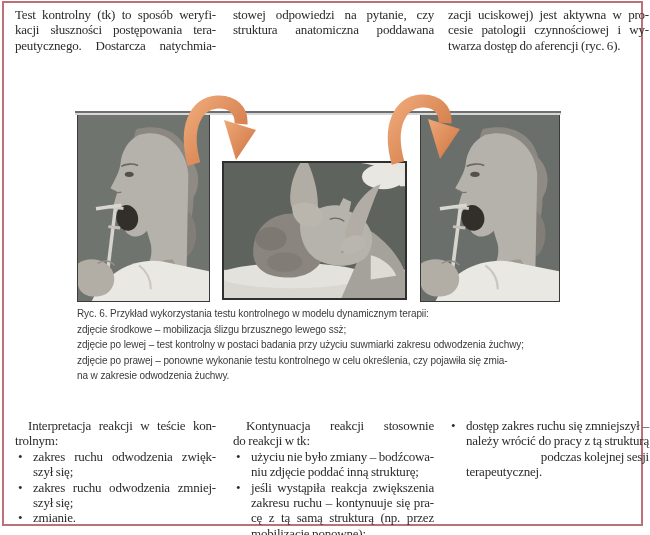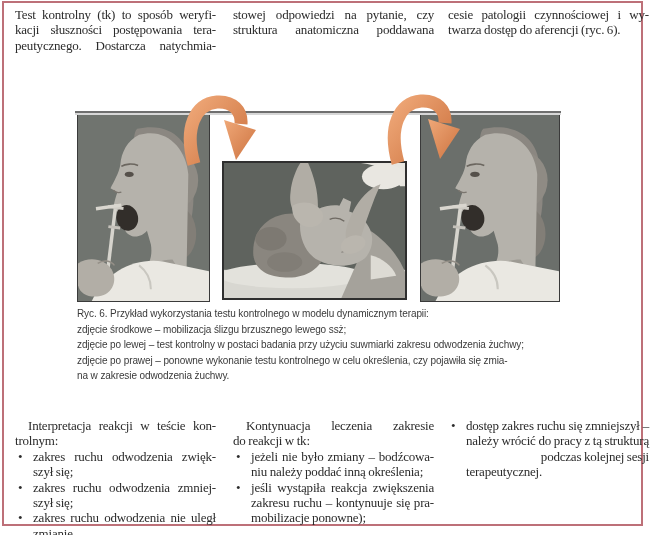--- a/index.html
+++ b/index.html
@@ -47,20 +47,21 @@
     <div class="col c1">
       <div class="jl">Test kontrolny (tk) to sposób weryfi-</div>
       <div class="jl">kacji słuszności postępowania tera-</div>
       <div class="jl">peutycznego. Dostarcza natychmia-</div>
     </div>
     <div class="col c2">
       <div class="jl">stowej odpowiedzi na pytanie, czy</div>
       <div class="jl">struktura anatomiczna poddawana</div>
     </div>
     <div class="col c3">
+      <div class="jl">zacji uciskowej) jest aktywna w pro-</div>
       <div class="jl">cesie patologii czynnościowej i wy-</div>
       <div class="jl last">twarza dostęp do aferencji (ryc. 6).</div>
     </div>
   </div>
 
   <div class="figure">
     <div class="fig-topline"></div>
 
     <div class="photo photo-left">
       <svg viewBox="0 0 133 188" preserveAspectRatio="none">
@@ -177,37 +178,37 @@
         <div class="jl">zakres ruchu odwodzenia zwięk-</div>
         <div class="jl last">szył się;</div>
       </div>
       <div class="bullet">
         <span class="bdot">•</span>
         <div class="jl">zakres ruchu odwodzenia zmniej-</div>
         <div class="jl last">szył się;</div>
       </div>
       <div class="bullet">
         <span class="bdot">•</span>
-        <div class="jl">zakres ruchu odwodzenia nie uległ</div>
         <div class="jl last">zmianie.</div>
       </div>
     </div>
 
     <div class="col c2">
-      <div class="jl indent">Kontynuacja leczenia zakresie</div>
+      <div class="jl indent">Kontynuacja reakcji stosownie</div>
       <div class="jl last">do reakcji w tk:</div>
       <div class="bullet">
         <span class="bdot">•</span>
-        <div class="jl">jeżeli nie było zmiany – bodźcowa-</div>
-        <div class="jl last">niu należy poddać inną określenia;</div>
+        <div class="jl">użyciu nie było zmiany – bodźcowa-</div>
+        <div class="jl last">niu zdjęcie poddać inną strukturę;</div>
       </div>
       <div class="bullet">
         <span class="bdot">•</span>
         <div class="jl">jeśli wystąpiła reakcja zwiększenia</div>
         <div class="jl">zakresu ruchu – kontynuuje się pra-</div>
+        <div class="jl">cę z tą samą strukturą (np. przez</div>
         <div class="jl last">mobilizacje ponowne);</div>
       </div>
     </div>
 
     <div class="col c3">
       <div class="bullet">
         <span class="bdot">•</span>
         <div class="jl">dostęp zakres ruchu się zmniejszył –</div>
         <div class="jl">należy wrócić do pracy z tą strukturą</div>
         <div class="jl last">podczas kolejnej sesji terapeutycznej.</div>

